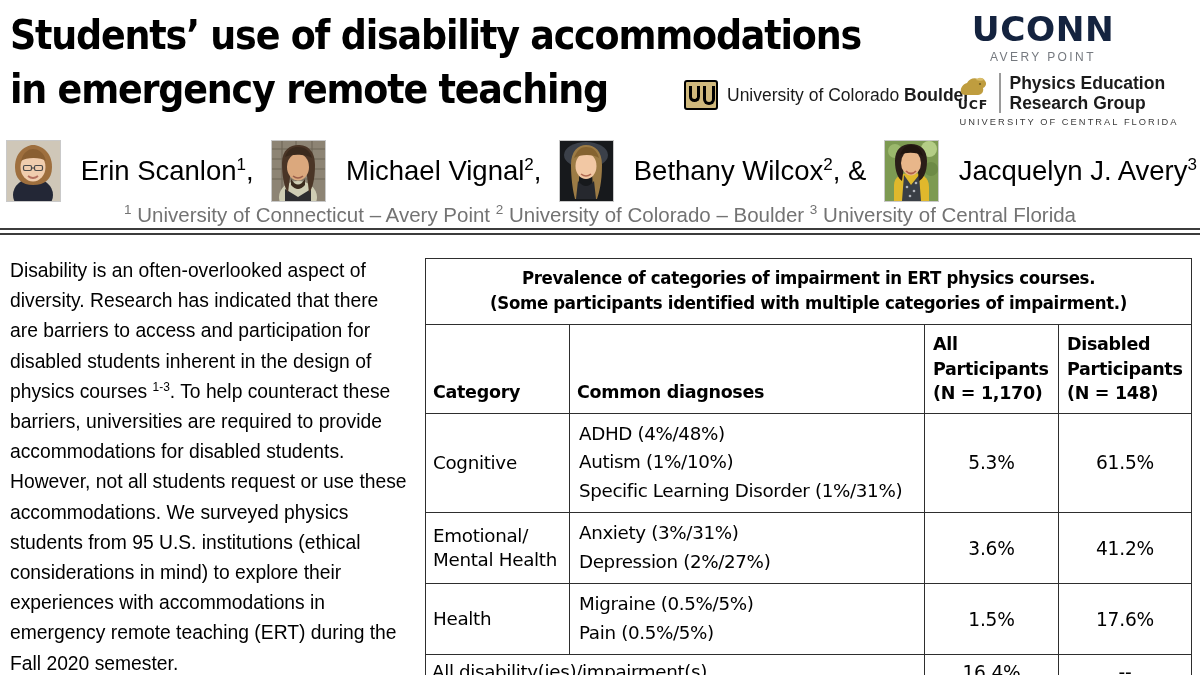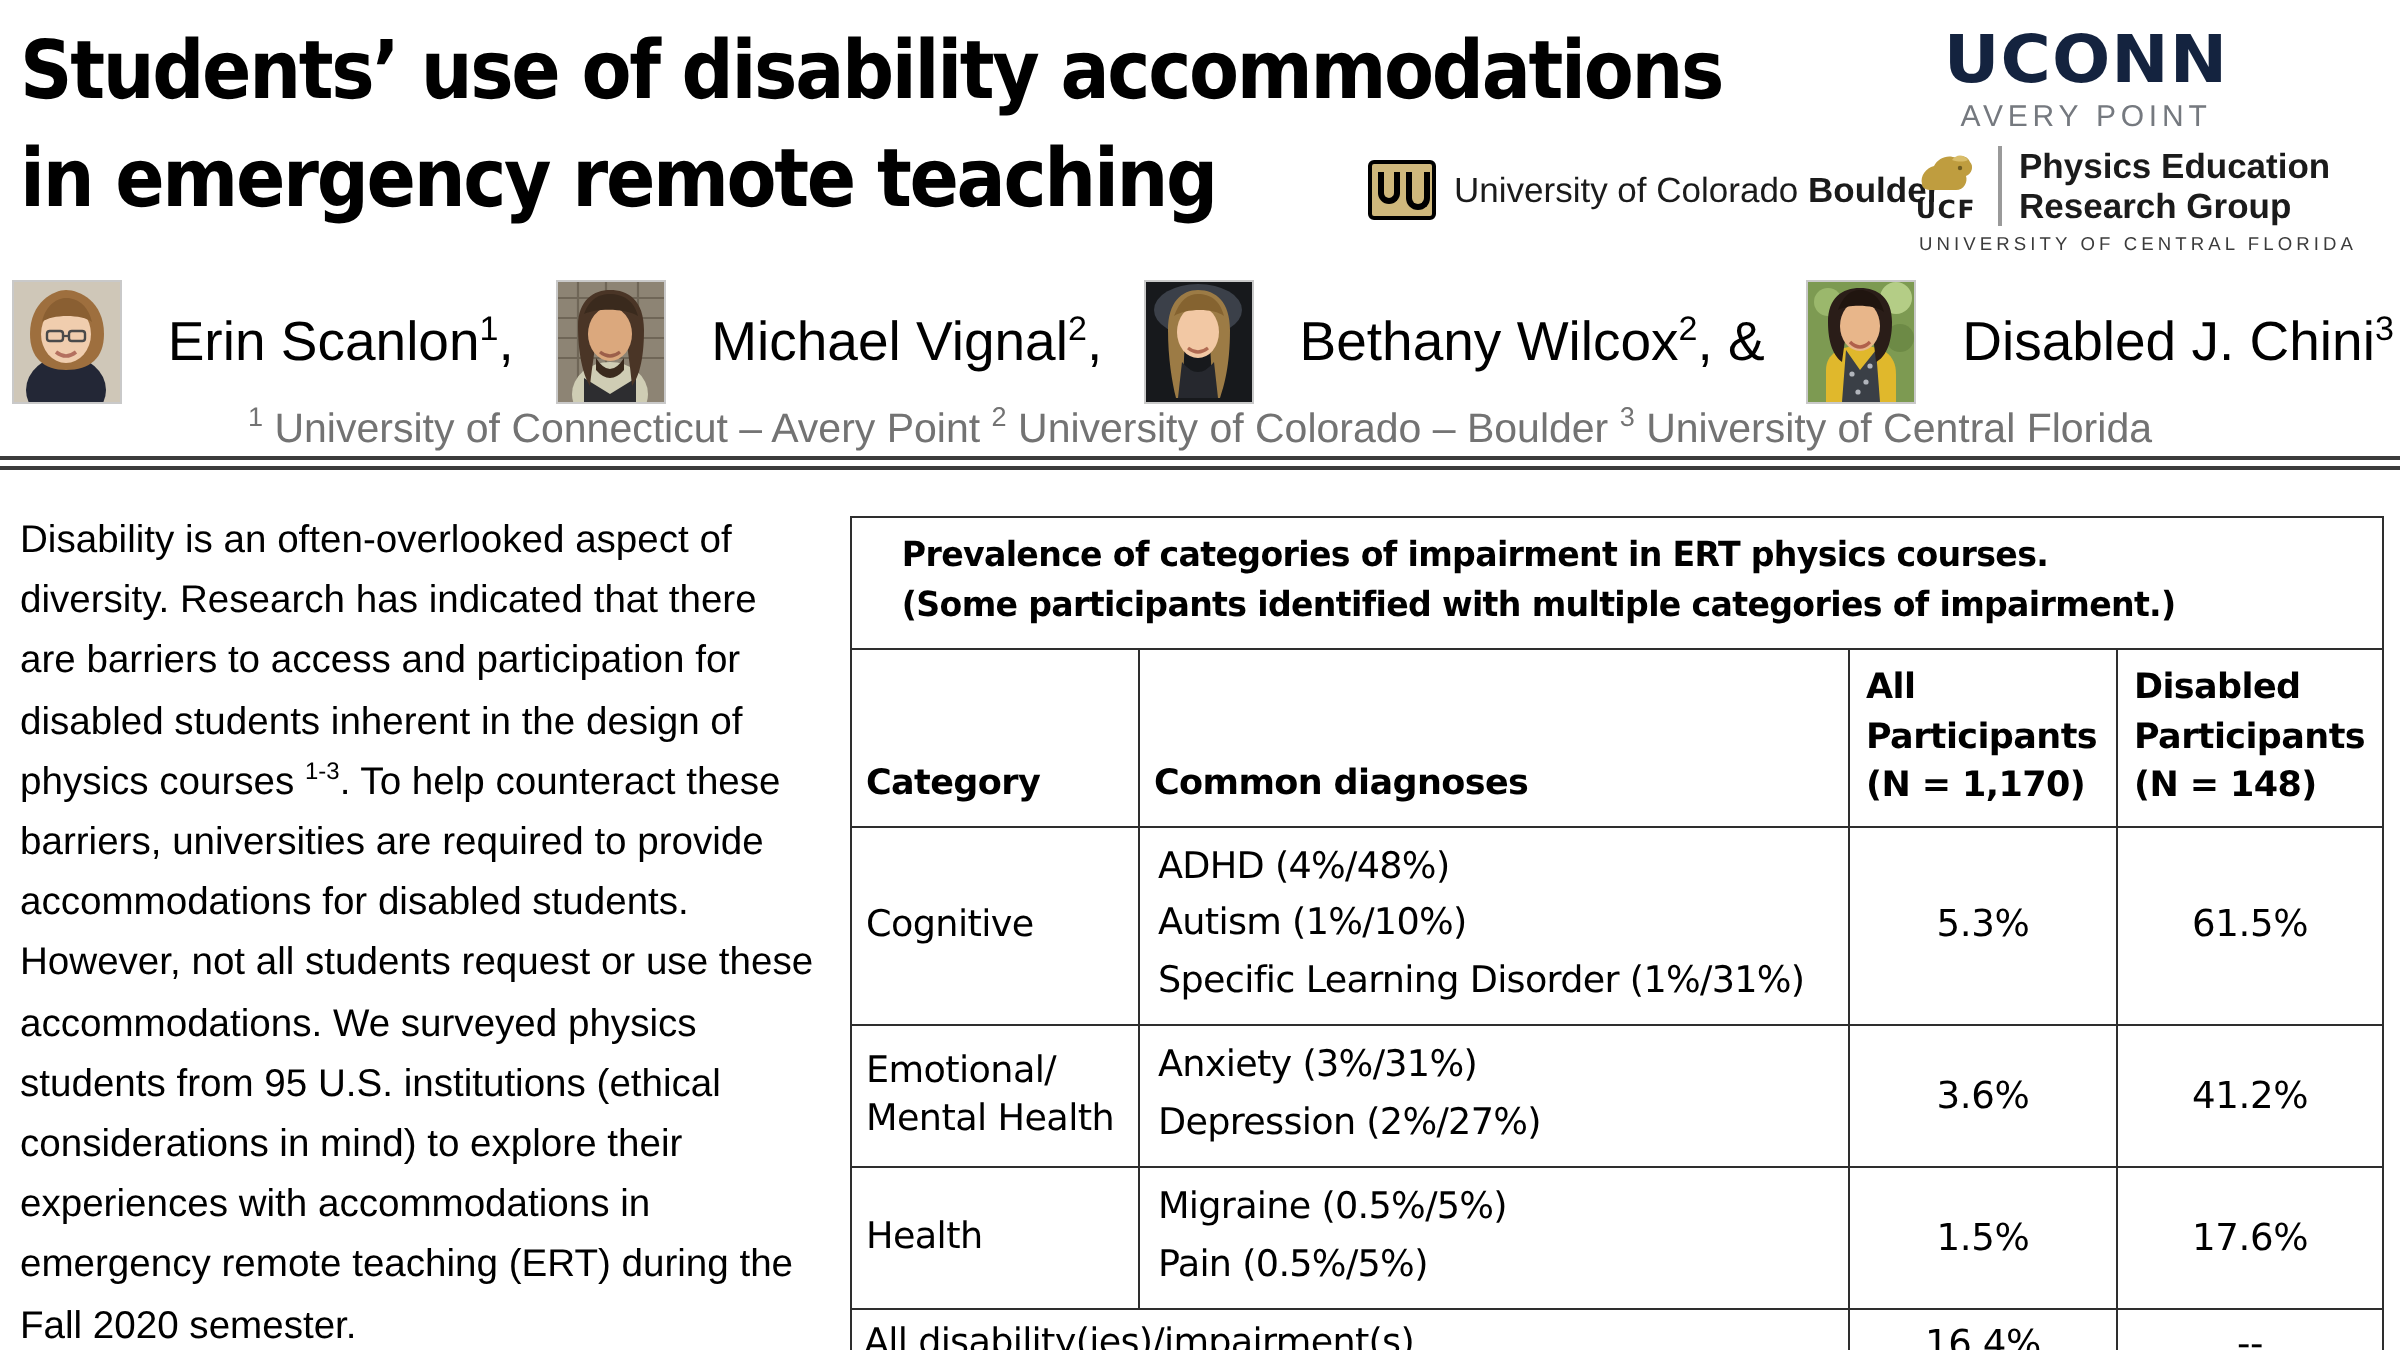--- a/index.html
+++ b/index.html
@@ -59,21 +59,21 @@
     font-family: "DejaVu Sans", sans-serif;
     font-weight: bold;
     font-size: 33px;
     line-height: 33px;
     letter-spacing: 0.5px;
     color: #14233f;
     transform: scaleX(1.04);
   }
   .uconn-sub {
     font-family: "Liberation Sans", sans-serif;
-    font-size: 15px;
+    font-size: 12px;
     letter-spacing: 2.4px;
     color: #75797f;
     margin-top: 4px;
   }
 
   
   .cu-logo {
     position: absolute;
     left: 684px;
     top: 80px;
@@ -267,20 +267,21 @@
     table-layout: fixed;
     font-family: "DejaVu Sans", sans-serif;
     background: #ffffff;
   }
   table.prev td {
     border: 1.6px solid #2e2e2e;
     padding: 0;
     vertical-align: middle;
   }
   .cap-cell {
+    text-align: center;
     font-weight: bold;
     font-size: 17.3px;
     line-height: 25px;
     padding: 7px 10px 8px 10px !important;
     letter-spacing: -0.35px;
   }
   .cap-cell .cap-l { display: block; transform: scaleX(0.96); }
 
   .th {
     font-weight: bold;
@@ -428,21 +429,21 @@
               <circle cx="29" cy="50" r="1.3"></circle>
             <circle cx="25" cy="55" r="1.3"></circle>
               <circle cx="31" cy="42" r="1.3"></circle>
           </g>
           <path d="M10 20 C10 8 17 3 26 3 C35 3 42 8 42 20 C42 32 38 38 34 40 C33 30 32 24 31 21 C28 24 23 24 20 21 C19 26 18 32 17 40 C13 37 10 31 10 20 Z" fill="#2a1d18"></path>
           <ellipse cx="26" cy="22" rx="10" ry="12.5" fill="#e8b68a"></ellipse>
           <path d="M15 14 C18 6 22 4 26 4 C31 4 36 7 38 15 C33 11 20 11 15 14 Z" fill="#20150f"></path>
           <path d="M21 30 Q26 35 31 30" stroke="#b0604b" stroke-width="1.7" fill="none"></path>
         </svg>
       </div>
-      <div class="author-name"><span>Disabled J. Chini</span><sup>3</sup></div>
+      <div class="author-name"><span>Jacquelyn J. Avery</span><sup>3</sup></div>
 
     </div>
 
     <div class="affil-line"><sup>1</sup> <span>University of Connecticut – Avery Point</span> <sup>2</sup> <span>University of Colorado – Boulder</span> <sup>3</sup> <span>University of Central Florida</span></div>
 
     <div class="rule-top"></div>
     <div class="rule-bottom"></div>
   </div>
 
   <div class="intro-text"><span>Disability is an often-overlooked aspect of diversity. Research has indicated that there are barriers to access and participation for disabled students inherent in the design of physics courses </span><sup>1-3</sup><span>. To help counteract these barriers, universities are required to provide accommodations for disabled students. However, not all students request or use these accommodations. We surveyed physics students from 95 U.S. institutions (ethical considerations in mind) to explore their experiences with accommodations in emergency remote teaching (ERT) during the Fall 2020 semester.</span></div>

